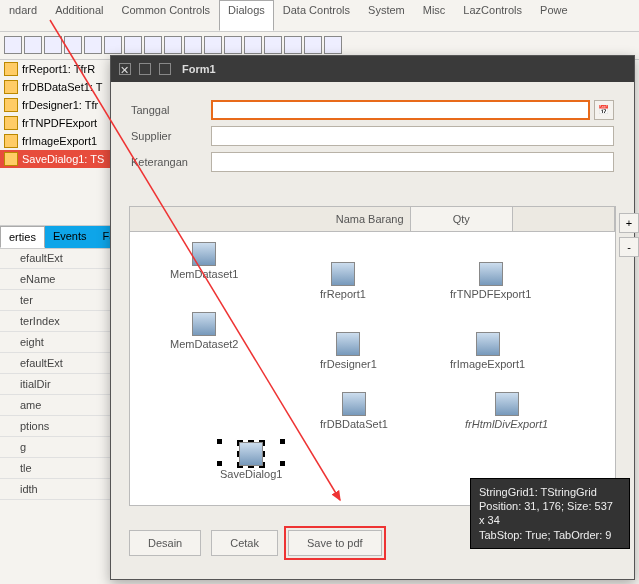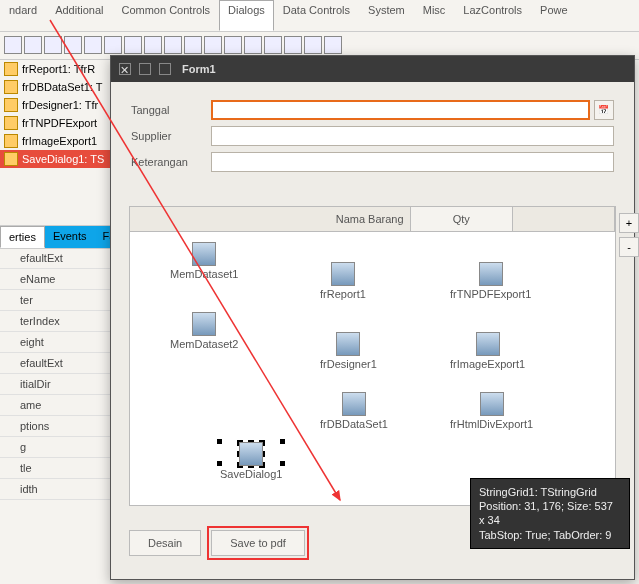--- a/index.html
+++ b/index.html
@@ -210,33 +210,34 @@
           <span class="handle" style="right:-3px;bottom:14px"></span>
         </div>
         <div class="comp" style="left: 320px; top: 30px;">
           <div class="comp-icon"></div>
           <div>frTNPDFExport1</div>
         </div>
         <div class="comp" style="left: 320px; top: 100px;">
           <div class="comp-icon"></div>
           <div>frImageExport1</div>
         </div>
-        <div class="comp" style="left: 320px; top: 160px;">
+        <div class="comp" style="left: 335px; top: 160px; font-style: italic;">
           <div class="comp-icon"></div>
           <div>frHtmlDivExport1</div>
         </div>
       </div>
     <div class="side-btns" id="side-btns">
         <div class="side-btn">+</div>
         <div class="side-btn">-</div>
       </div>
   </div>
 
   <div class="bottom-btns" id="bottom-btns">
       <div class="btn">Desain</div>
+      <div class="btn">Cetak</div>
       <div class="btn highlighted">Save to pdf</div>
     </div>
 
   <div class="tooltip">
     <div>StringGrid1: TStringGrid</div>
     <div>Position: 31, 176; Size: 537 x 34</div>
     <div>TabStop: True; TabOrder: 9</div>
   </div>
 </div>
 

